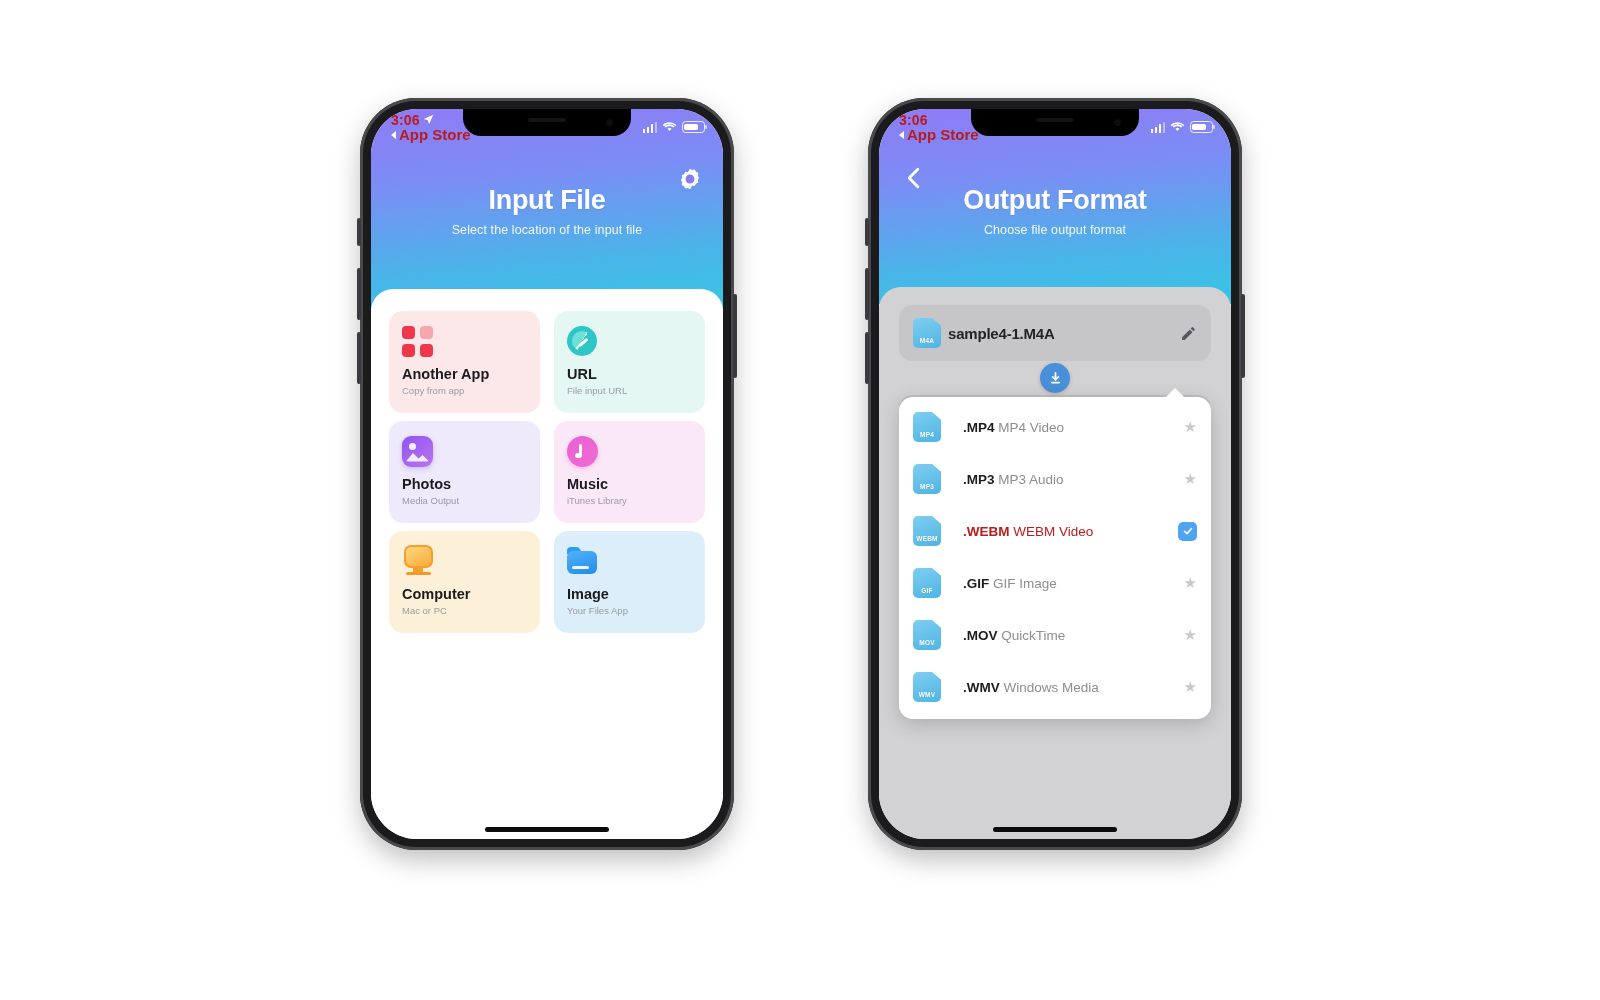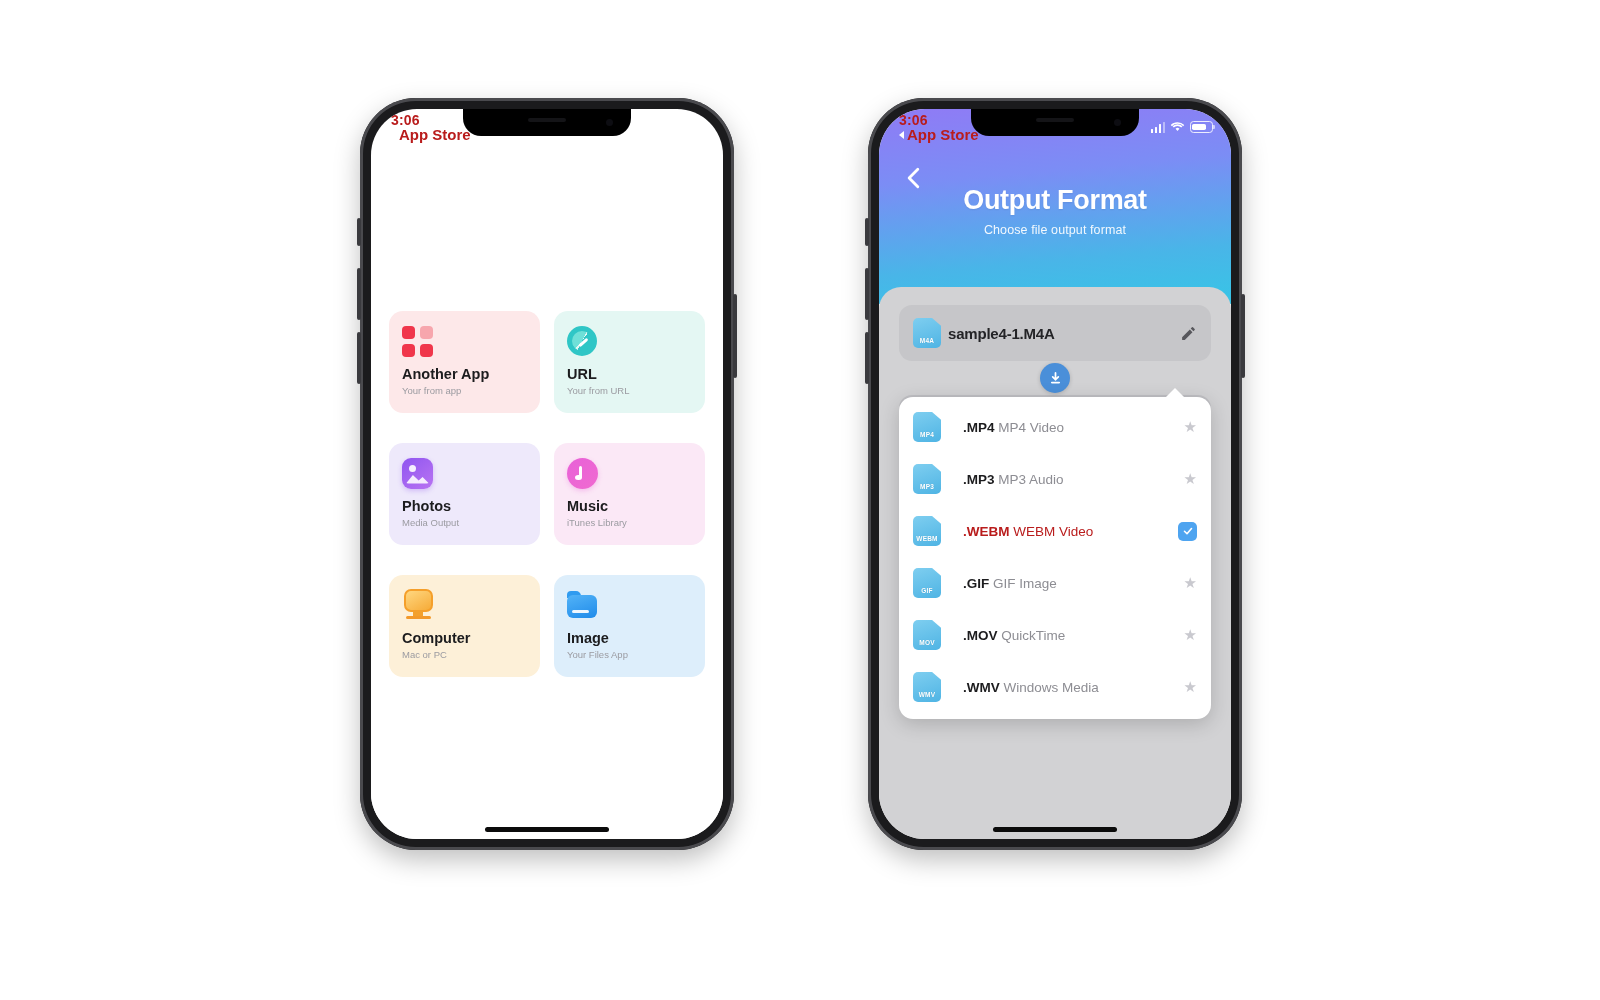--- a/index.html
+++ b/index.html
@@ -118,21 +118,21 @@
     position: absolute; left: 22px; top: 56px; width: 26px; height: 26px;
     z-index: 20; cursor: pointer;
   }
 
   
   .sheet {
     position: absolute; left: 0; right: 0; bottom: 0; top: 180px;
     background: #fff; border-top-left-radius: 22px; border-top-right-radius: 22px;
     padding: 22px 18px; z-index: 10;
   }
-  .grid { display: flex; flex-wrap: wrap; gap: 30px 14px; }
+  .grid { display: flex; flex-wrap: wrap; gap: 8px 14px; }
   .card {
     width: calc(50% - 7px); height: 102px; border-radius: 14px;
     padding: 12px 13px 10px; position: relative; cursor: pointer;
   }
   .card .ico { height: 36px; display: flex; align-items: center; }
   .card .c-title { font-size: 14.5px; font-weight: bold; color: #1c1c1e; margin-top: 7px; }
   .card .c-sub { font-size: 9.5px; color: #9b9ba1; margin-top: 3px; }
 
   
   .ico-dots { display: grid; grid-template-columns: 13px 13px; gap: 5px; }
@@ -329,43 +329,53 @@
               <path d="M8 5.4a6 6 0 0 0-4.1 1.7L2.6 5.7a8 8 0 0 1 10.8 0l-1.3 1.4A6 6 0 0 0 8 5.4z" fill="#fff"></path>
               <path d="M8 1.3c-2.9 0-5.6 1.1-7.4 3l1.3 1.3A8.9 8.9 0 0 1 8 3.1c2.4 0 4.6.9 6.1 2.5l1.3-1.3a10.6 10.6 0 0 0-7.4-3z" fill="#fff"></path>
             </svg>
           </span>
           <span class="batt">
               <span></span>
             </span>
         </div>
       </div>
 
+      <div class="header hdr-left">
+        <div class="gear-btn">
+          <svg width="26" height="26" viewBox="0 0 24 24">
+            <path fill="#fff" d="M12 2.6l2.1 1.1 2.3-.4 1.1 2.1 2.1 1.1-.4 2.3 1.1 2.1-1.1 2.1.4 2.3-2.1 1.1-1.1 2.1-2.3-.4L12 21.4l-2.1-1.1-2.3.4-1.1-2.1-2.1-1.1.4-2.3L3.7 13l1.1-2.1-.4-2.3 2.1-1.1 1.1-2.1 2.3.4z"></path>
+            <circle cx="12" cy="12" r="4.1" fill="#8a7bf3"></circle>
+          </svg>
+        </div>
+        <div class="hdr-title">Input File</div>
+        <div class="hdr-sub">Select the location of the input file</div>
+      </div>
 
       <div class="sheet">
         <div class="grid">
 
           <div class="card" style="background:#fde8e9">
             <div class="ico">
               <div class="ico-dots">
                   <b></b>
                   <b class="pale"></b>
                   <b></b>
                   <b></b>
                 </div>
             </div>
             <div class="c-title">Another App</div>
-            <div class="c-sub">Your from app</div>
+            <div class="c-sub">Copy from app</div>
           </div>
 
           <div class="card" style="background:#e4f7f3">
             <div class="ico">
                 <div class="ico-link"></div>
               </div>
             <div class="c-title">URL</div>
-            <div class="c-sub">Your from URL</div>
+            <div class="c-sub">File input URL</div>
           </div>
 
           <div class="card" style="background:#eee9fb">
             <div class="ico">
                 <div class="ico-photos"></div>
               </div>
             <div class="c-title">Photos</div>
             <div class="c-sub">Media Output</div>
           </div>
 

